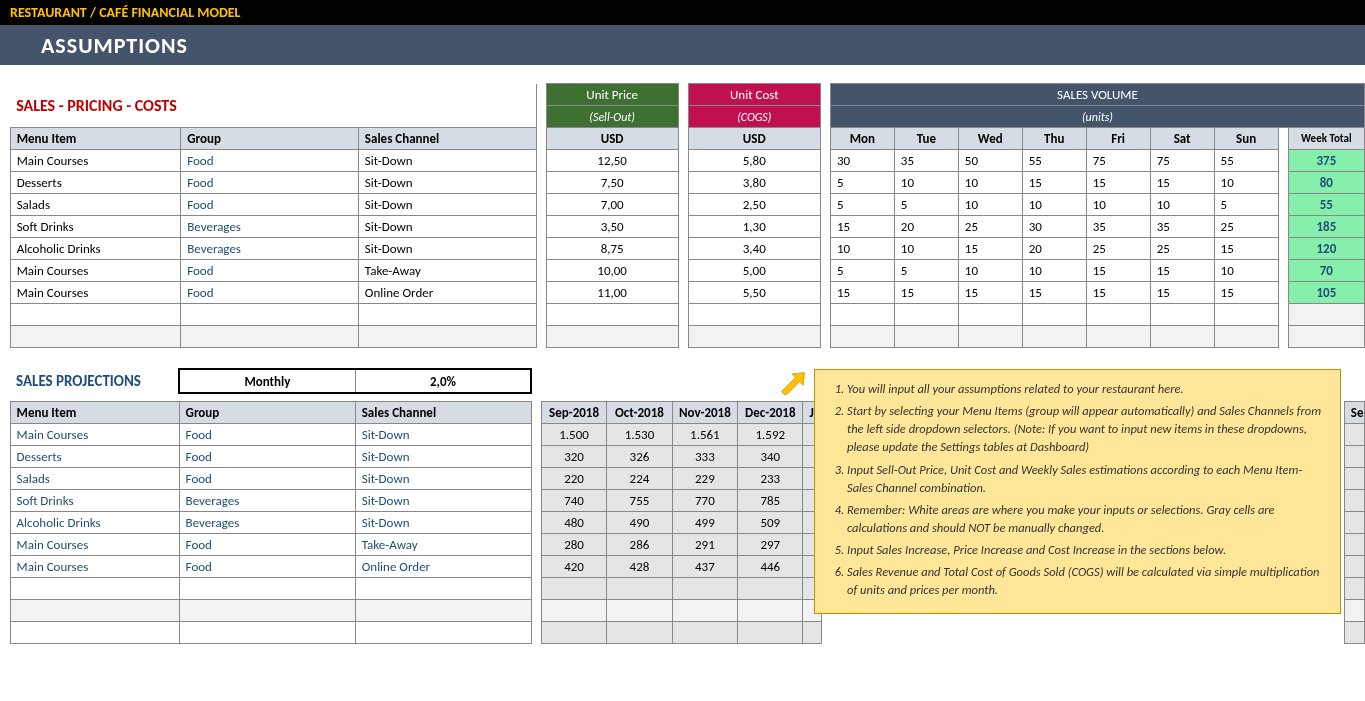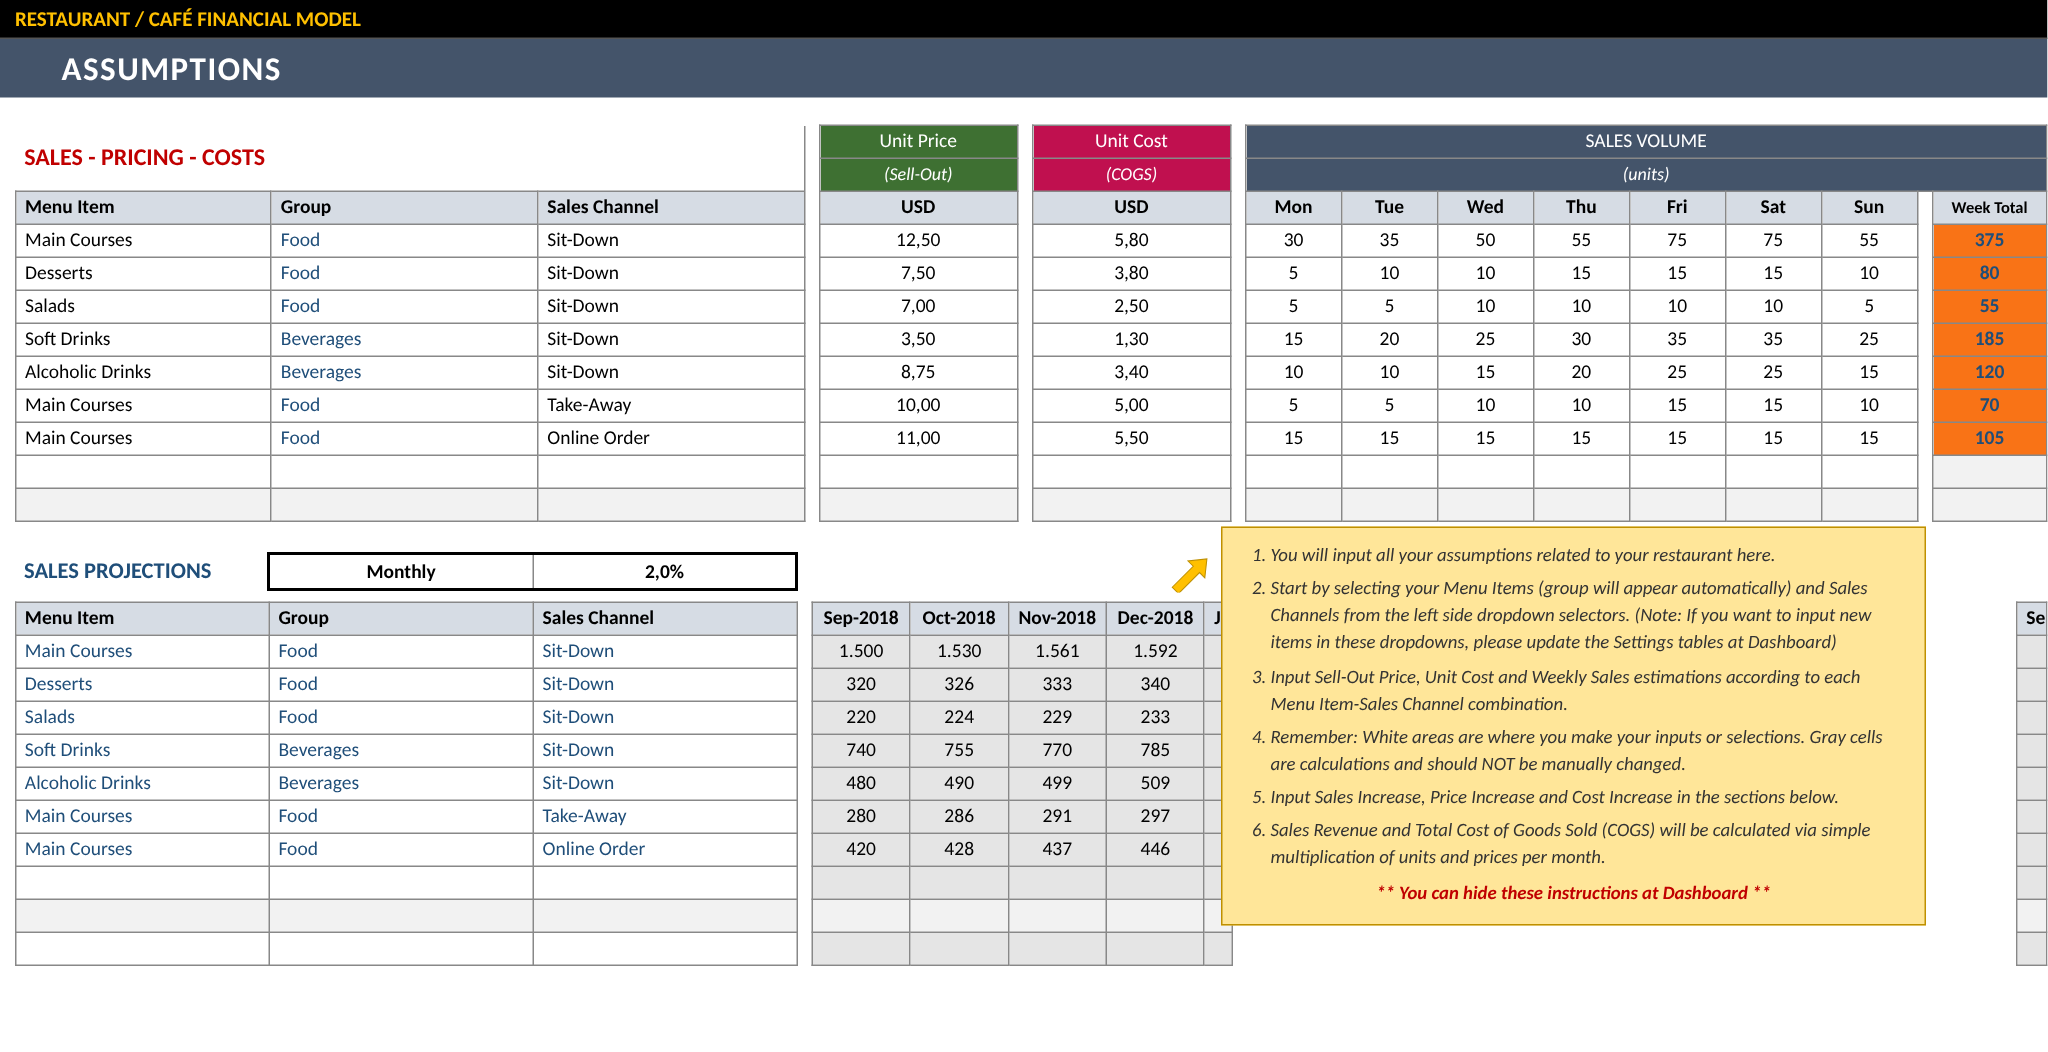--- a/index.html
+++ b/index.html
@@ -21,22 +21,22 @@
   .unit-cost-h { background: #C0104F; color: #fff; text-align: center; }
   .sales-vol-h { background: #44546A; color: #fff; text-align: center; }
   .hdrsub { font-style: italic; font-size: 12px; }
   .lab-row td { background: #D6DCE4; font-weight: bold; }
   .price-cell { background: #E2EFDA; text-align: center; font-weight: bold; }
   .cost-cell { background: #FADBD2; text-align: center; font-weight: bold; }
   .vol-cell { background: #fff; text-align: center; font-weight: bold; }
   .wt-cell { background: #F2F2F2; text-align: center; font-weight: bold; color: #1F4E79; }
   .data-up { text-align: center; }
   .data-cost { text-align: center; }
-  .data-vol { text-align: center; }
-  .data-wt { text-align: center; color: #1F4E79; font-weight: bold; background: #f97316; }
+  .data-vol { }
+  .data-wt { text-align: center; color: #1F4E79; font-weight: bold; background: #86efac; }
   .link-blue { color: #1F4E79; }
   .gray-row td { background: #F2F2F2; }
   .proj-hdr td { background: #D6DCE4; font-weight: bold; }
   .proj-month { text-align: center; background:#e5e5e5; }
   .proj-month-hdr { text-align: center; font-weight: bold; background: #D6DCE4; }
   .si-box { text-align:center; font-weight:bold; border:2px solid #000 !important; }
   .si-lab { text-align:center; font-weight:bold; background:#D6DCE4; }
   .callout-arrow { position:absolute; width:28px; height:28px; }
   .callout-box { position:absolute; background:#FFE699; border:1px solid #BF9000; padding:10px 14px; font-size:12.5px; line-height:1.45; color:#333; font-style:italic; }
   .callout-box ol { margin-left:18px; }
@@ -490,25 +490,24 @@
           <td class="nob"></td>
           <td class="proj-month"></td>
         </tr>
 </tbody>
     </table>
 
 <svg class="callout-arrow" style="left:778px;top:302px" viewBox="0 0 40 40">
   <path d="M5 35 L25 15 L20 10 L38 8 L36 26 L31 21 L11 41 Z" fill="#FFC000" stroke="#BF9000" stroke-width="1"></path>
 </svg>
 
-<div class="callout-box" style="left:814px;top:286px;width:470px">
+<div class="callout-box" style="left:814px;top:304px;width:527px">
   <ol>
     <li><span>You will input all your assumptions related to your restaurant here.</span></li>
     <li><span>Start by selecting your </span><span class="b">Menu Items</span><span> (group will appear automatically) and </span><span class="b">Sales Channels</span><span> from the left side dropdown selectors. (</span><span class="b">Note:</span><span> If you want to input new items in these dropdowns, please update the Settings tables at Dashboard)</span></li>
     <li><span>Input Sell-Out Price, Unit Cost and Weekly Sales estimations according to each Menu Item-Sales Channel combination.</span></li>
     <li><span class="b">Remember:</span><span> White areas are where you make your inputs or selections. Gray cells are calculations and should NOT be manually changed.</span></li>
     <li><span>Input Sales Increase, Price Increase and Cost Increase in the sections below.</span></li>
     <li><span class="b">Sales Revenue</span><span> and Total </span><span class="b">Cost of Goods Sold</span><span> (COGS) will be calculated via simple multiplication of units and prices per month.</span></li>
   </ol>
-  <div class="callout-foot">** You can hide these instructions at Dashboard **</div>
 </div>
 
 </div>
 
 </body></html>

